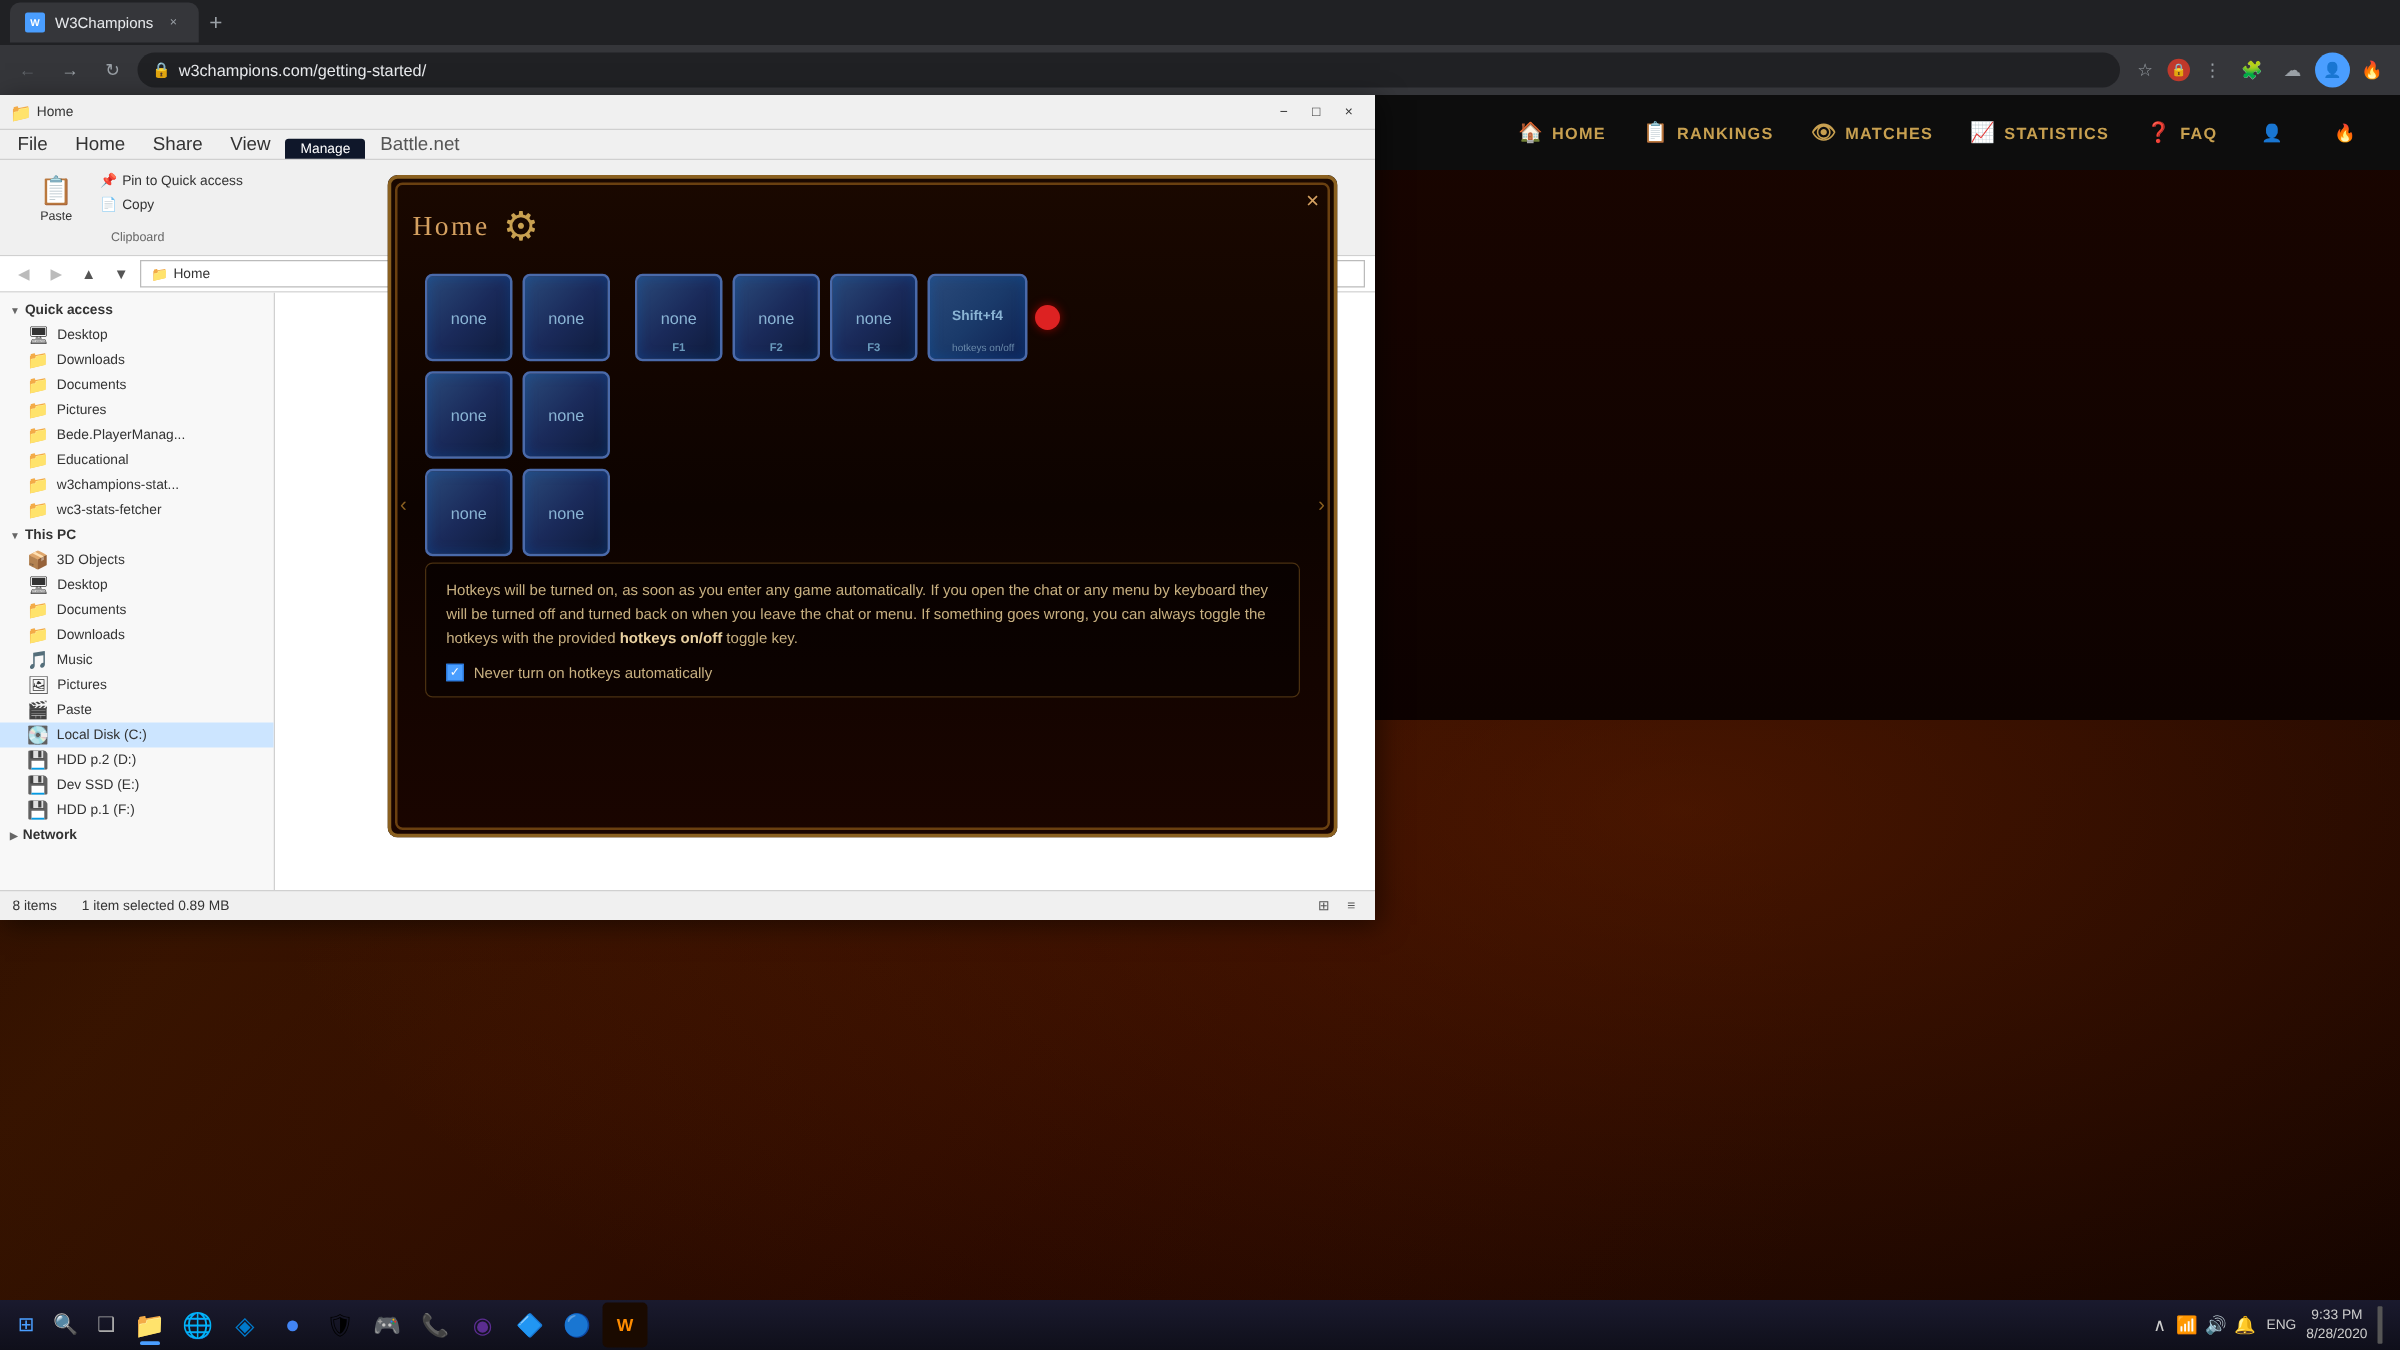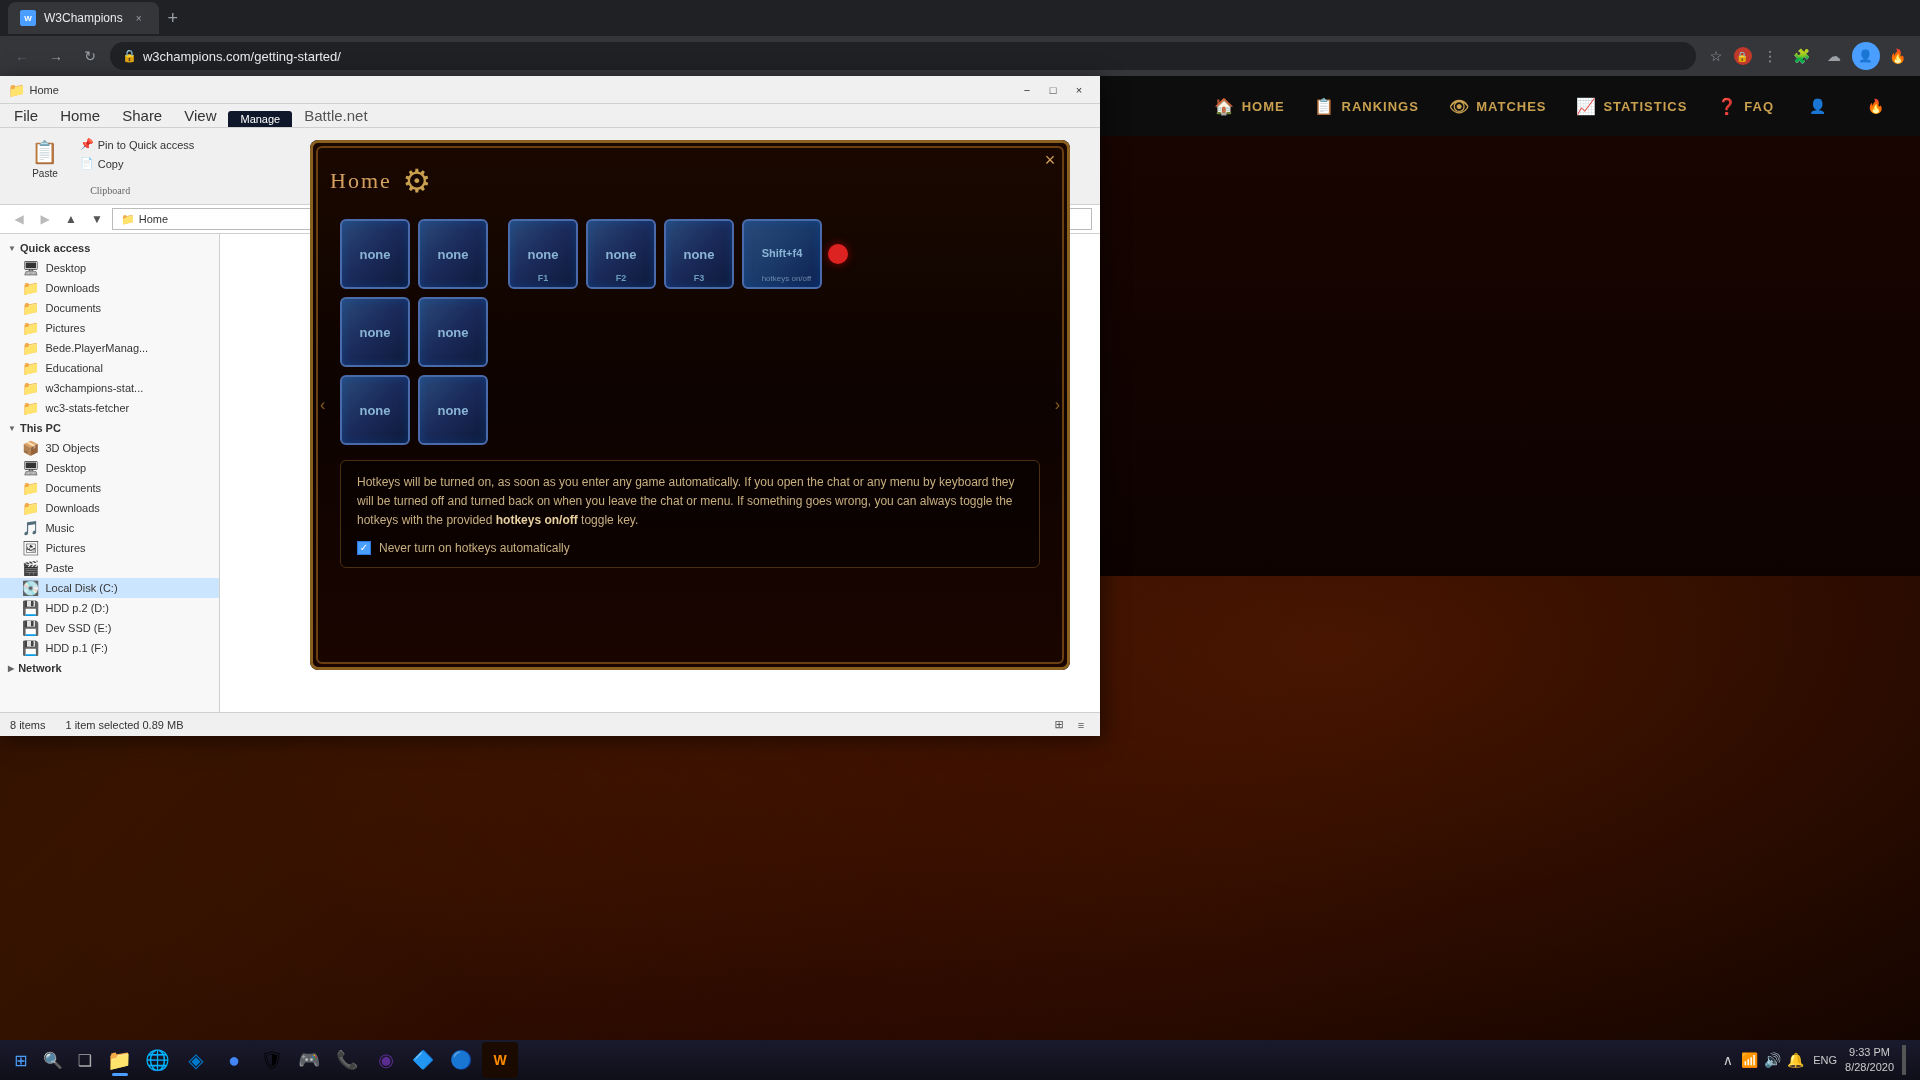--- a/index.html
+++ b/index.html
@@ -258,21 +258,21 @@
       align-items: center;
       gap: 4px;
       padding: 2px 6px;
       border-radius: 2px;
       cursor: pointer;
       font-size: 11px;
       color: #333;
       white-space: nowrap;
     }
     .ribbon-btns-col { display: flex; flex-direction: column; gap: 2px; }
-    .ribbon-group-label { font-size: 10px; color: #666; margin-top: 2px; font-family: Liberation Serif, serif; }
+    .ribbon-group-label { font-size: 10px; color: #666; margin-top: 2px; }
 
     
     .explorer-address {
       display: flex;
       align-items: center;
       padding: 3px 8px;
       border-bottom: 1px solid #d0d0d0;
       gap: 4px;
       background: #fff;
     }
@@ -467,21 +467,21 @@
       display: flex;
       align-items: center;
       justify-content: center;
       cursor: pointer;
       position: relative;
       box-shadow: inset 0 0 10px rgba(0,100,200,0.3);
     }
     .key-slot .key-label {
       color: #8ab4d4;
       font-size: 13px;
-      font-weight: bold;
+      font-weight: normal;
     }
     .key-slot.special {
       background: linear-gradient(135deg, #2a4a7a 0%, #1a3a6a 50%, #0e2050 100%);
     }
     .key-slot .fn-label {
       position: absolute;
       bottom: 4px;
       font-size: 9px;
       color: #6a9abc;
       font-weight: bold;
@@ -502,21 +502,21 @@
     }
     .red-indicator {
       width: 20px; height: 20px;
       border-radius: 50%;
       background: #dd2222;
       box-shadow: 0 0 8px rgba(255,0,0,0.5);
     }
 
     
     .hotkeys-desc {
-      margin: 10px 30px;
+      margin: 0 30px;
       background: rgba(0,0,0,0.4);
       border: 1px solid #4a3010;
       border-radius: 6px;
       padding: 12px 16px;
     }
     .hotkeys-desc-text {
       font-size: 12px;
       color: #c8b080;
       line-height: 1.6;
     }

